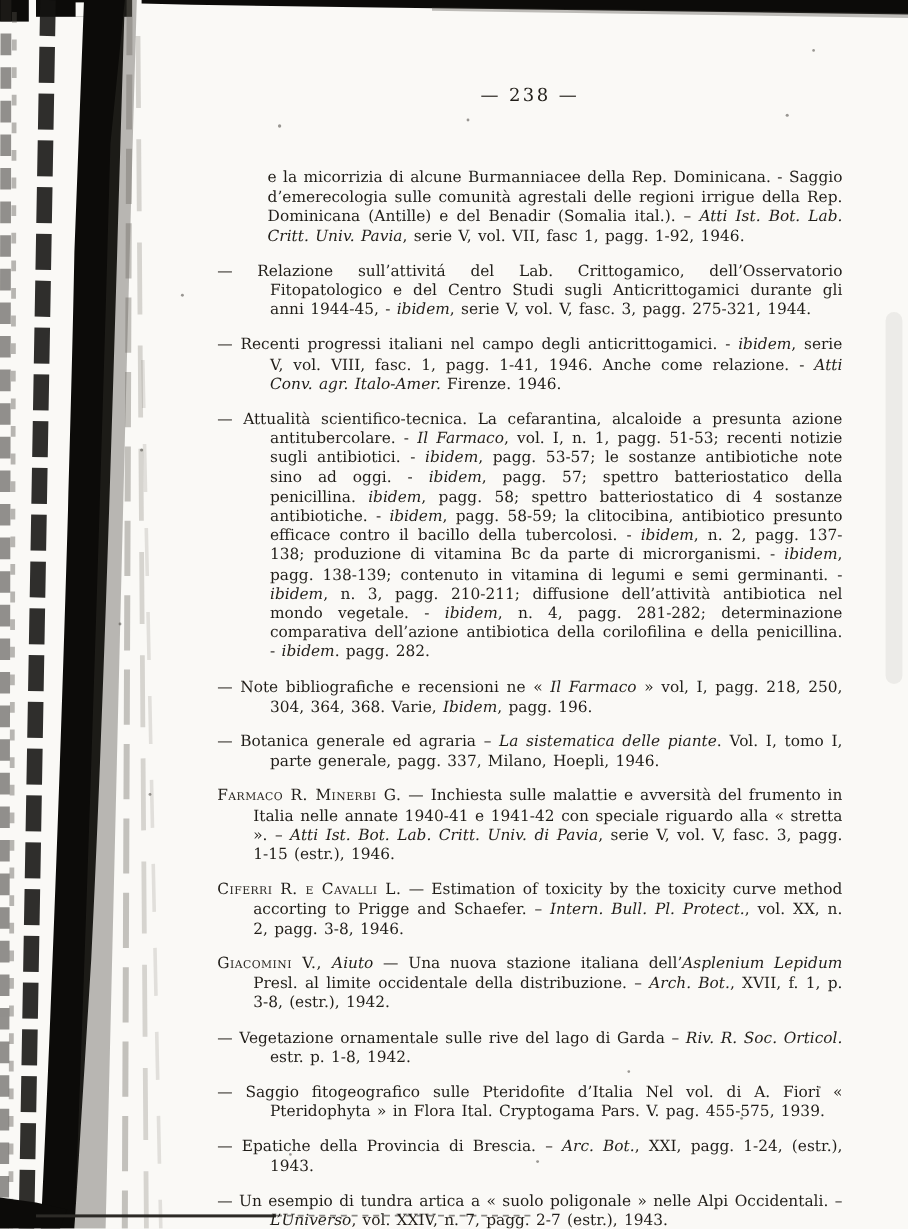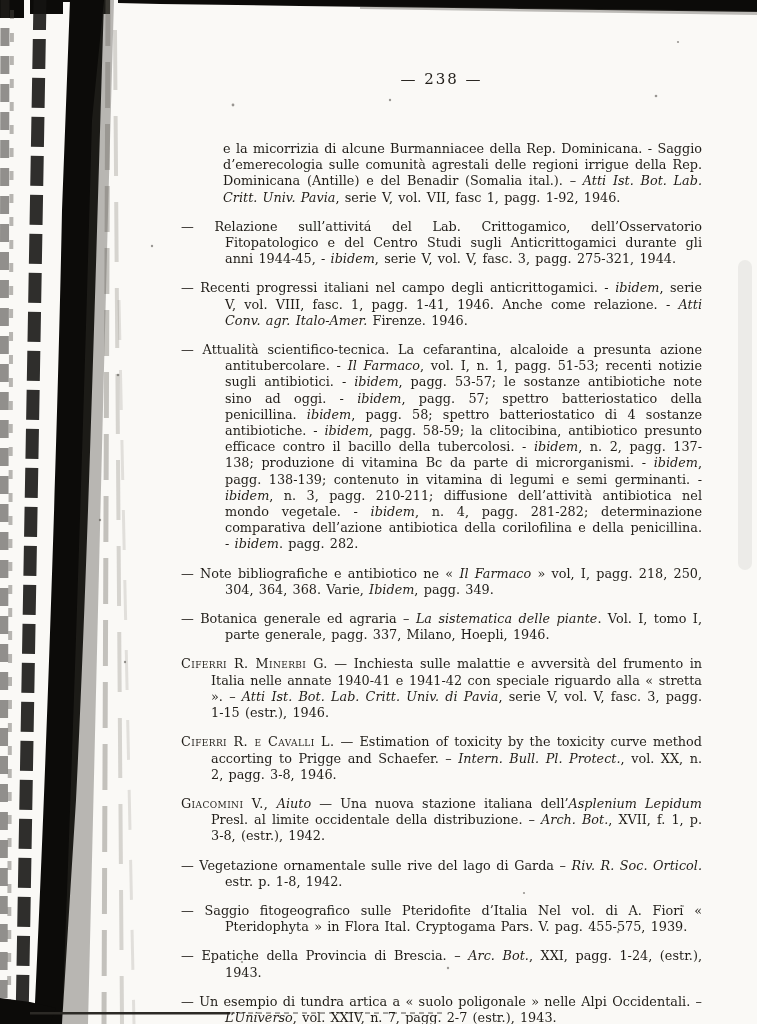--- a/index.html
+++ b/index.html
@@ -103,23 +103,23 @@
     </g>
   </svg>
 
   <div class="page-number">— 238 —</div>
 
   <div class="content" id="bibliography">
       <p class="entry cont"><span>e la micorrizia di alcune Burmanniacee della Rep. Dominicana. - Saggio d’emerecologia sulle comunità agrestali delle regioni irrigue della Rep. Dominicana (Antille) e del Benadir (Somalia ital.). – </span><span class="it">Atti Ist. Bot. Lab. Critt. Univ. Pavia</span><span>, serie V, vol. VII, fasc 1, pagg. 1-92, 1946.</span></p>
       <p class="entry hang"><span class="marker">— </span><span>Relazione sull’attivitá del Lab. Crittogamico, dell’Osservatorio Fitopatologico e del Centro Studi sugli Anticrittogamici durante gli anni 1944-45, - </span><span class="it">ibidem</span><span>, serie V, vol. V, fasc. 3, pagg. 275-321, 1944.</span></p>
       <p class="entry hang"><span class="marker">— </span><span>Recenti progressi italiani nel campo degli anticrittogamici. - </span><span class="it">ibidem</span><span>, serie V, vol. VIII, fasc. 1, pagg. 1-41, 1946. Anche come relazione. - </span><span class="it">Atti Conv. agr. Italo-Amer.</span><span> Firenze. 1946.</span></p>
       <p class="entry hang"><span class="marker">— </span><span>Attualità scientifico-tecnica. La cefarantina, alcaloide a presunta azione antitubercolare. - </span><span class="it">Il Farmaco</span><span>, vol. I, n. 1, pagg. 51-53; recenti notizie sugli antibiotici. - </span><span class="it">ibidem</span><span>, pagg. 53-57; le sostanze antibiotiche note sino ad oggi. - </span><span class="it">ibidem</span><span>, pagg. 57; spettro batteriostatico della penicillina. </span><span class="it">ibidem</span><span>, pagg. 58; spettro batteriostatico di 4 sostanze antibiotiche. - </span><span class="it">ibidem</span><span>, pagg. 58-59; la clitocibina, antibiotico presunto efficace contro il bacillo della tubercolosi. - </span><span class="it">ibidem</span><span>, n. 2, pagg. 137-138; produzione di vitamina Bc da parte di microrganismi. - </span><span class="it">ibidem</span><span>, pagg. 138-139; contenuto in vitamina di legumi e semi germinanti. - </span><span class="it">ibidem</span><span>, n. 3, pagg. 210-211; diffusione dell’attività antibiotica nel mondo vegetale. - </span><span class="it">ibidem</span><span>, n. 4, pagg. 281-282; determinazione comparativa dell’azione antibiotica della corilofilina e della penicillina. - </span><span class="it">ibidem</span><span>. pagg. 282.</span></p>
-      <p class="entry hang"><span class="marker">— </span><span>Note bibliografiche e antibiotico ne « </span><span class="it">Il Farmaco</span><span> » vol, I, pagg. 218, 250, 304, 364, 368. Varie, </span><span class="it">Ibidem</span><span>, pagg. 349.</span></p>
+      <p class="entry hang"><span class="marker">— </span><span>Note bibliografiche e recensioni ne « </span><span class="it">Il Farmaco</span><span> » vol, I, pagg. 218, 250, 304, 364, 368. Varie, </span><span class="it">Ibidem</span><span>, pagg. 196.</span></p>
       <p class="entry hang"><span class="marker">— </span><span>Botanica generale ed agraria – </span><span class="it">La sistematica delle piante</span><span>. Vol. I, tomo I, parte generale, pagg. 337, Milano, Hoepli, 1946.</span></p>
-      <p class="entry author g2"><span class="sc">Ciferri R. Minerbi G.</span><span> — Inchiesta sulle malattie e avversità del frumento in Italia nelle annate 1940-41 e 1941-42 con speciale riguardo alla « stretta ». – </span><span class="it">Atti Ist. Bot. Lab. Critt. Univ. di Pavia</span><span>, serie V, vol. V, fasc. 3, pagg. 1-15 (estr.), 1946.</span></p>
+      <p class="entry author g2"><span class="sc">Farmaco R. Minerbi G.</span><span> — Inchiesta sulle malattie e avversità del frumento in Italia nelle annate 1940-41 e 1941-42 con speciale riguardo alla « stretta ». – </span><span class="it">Atti Ist. Bot. Lab. Critt. Univ. di Pavia</span><span>, serie V, vol. V, fasc. 3, pagg. 1-15 (estr.), 1946.</span></p>
       <p class="entry author g2"><span class="sc">Ciferri R. e Cavalli L.</span><span> — Estimation of toxicity by the toxicity curve method accorting to Prigge and Schaefer. – </span><span class="it">Intern. Bull. Pl. Protect.</span><span>, vol. XX, n. 2, pagg. 3-8, 1946.</span></p>
       <p class="entry author g2"><span class="sc">Giacomini V., </span><span class="it">Aiuto</span><span> — Una nuova stazione italiana dell’</span><span class="it">Asplenium Lepidum</span><span> Presl. al limite occidentale della distribuzione. – </span><span class="it">Arch. Bot.</span><span>, XVII, f. 1, p. 3-8, (estr.), 1942.</span></p>
       <p class="entry hang g1"><span class="marker">— </span><span>Vegetazione ornamentale sulle rive del lago di Garda – </span><span class="it">Riv. R. Soc. Orticol.</span><span> estr. p. 1-8, 1942.</span></p>
       <p class="entry hang g1"><span class="marker">— </span><span>Saggio fitogeografico sulle Pteridofite d’Italia Nel vol. di A. Fiori « Pteridophyta » in Flora Ital. Cryptogama Pars. V. pag. 455-575, 1939.</span></p>
       <p class="entry hang"><span class="marker">— </span><span>Epatiche della Provincia di Brescia. – </span><span class="it">Arc. Bot.</span><span>, XXI, pagg. 1-24, (estr.), 1943.</span></p>
       <p class="entry hang"><span class="marker">— </span><span>Un esempio di tundra artica a « suolo poligonale » nelle Alpi Occidentali. – </span><span class="it">L’Universo</span><span>, vol. XXIV, n. 7, pagg. 2-7 (estr.), 1943.</span></p>
     </div>
 
 </div>
 

